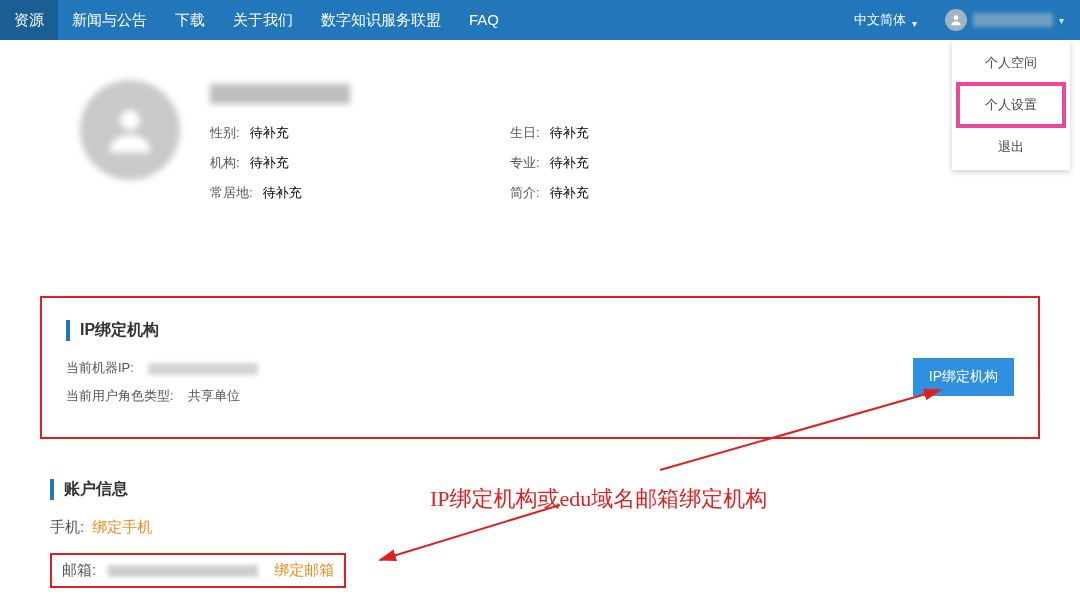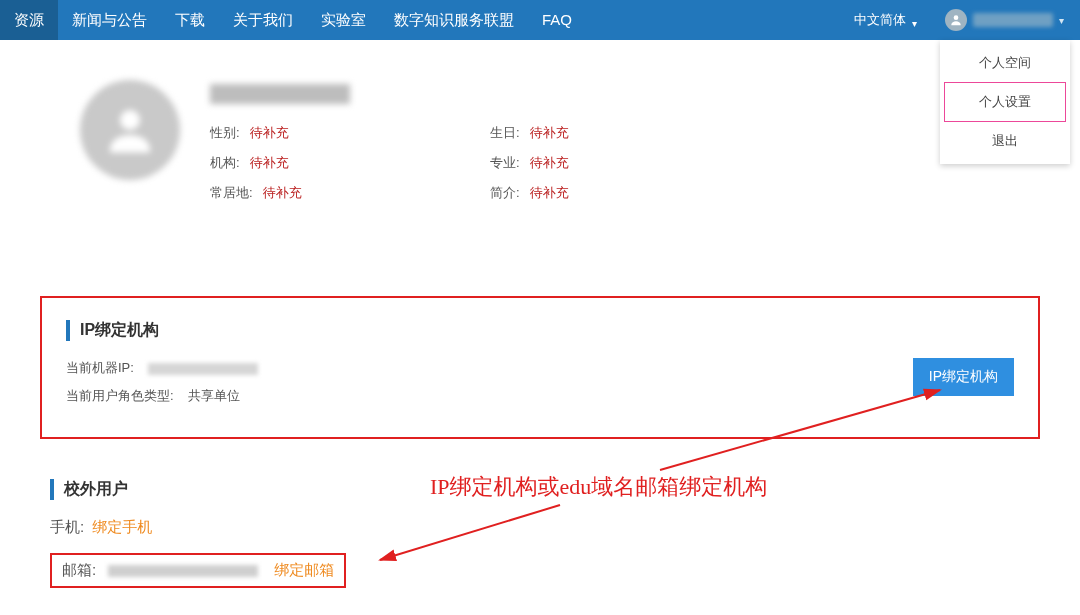--- a/index.html
+++ b/index.html
@@ -45,32 +45,32 @@
     width: 80px; height: 14px; background: #6fa0c3;
     filter: blur(2px); border-radius: 2px;
   }
   .chev { margin-left: 6px; font-size: 10px; }
 
   
   .dropdown {
     position: absolute;
     right: 10px;
     top: 40px;
-    width: 130px;
+    width: 118px;
     background: #fff;
     box-shadow: 0 2px 6px rgba(0,0,0,0.2);
     padding: 4px 0;
     z-index: 50;
   }
   .dropdown .dd-item {
     padding: 10px 0; text-align: center;
     color: #444; cursor: pointer; font-size: 13px;
   }
   .dropdown .dd-item.hl {
-    border: 1px solid #ec4899;
+    border: 4px solid #ec4899;
     margin: 0 4px;
   }
 
   
   .wrap { padding: 20px 40px 30px 40px; }
 
   
   .profile {
     display: flex;
     align-items: flex-start;
@@ -80,24 +80,24 @@
   .avatar-lg {
     width: 100px; height: 100px; border-radius: 50%;
     background: #c9c9c9; filter: blur(3px);
     display:flex;align-items:center;justify-content:center;
   }
   .profile-info { flex: 1; padding-top: 4px; }
   .profile-name {
     width: 140px; height: 20px; background: #bdbdbd;
     filter: blur(3px); margin-bottom: 20px;
   }
-  .info-row { display: flex; gap: 20px; margin-bottom: 12px; }
+  .info-row { display: flex; gap: 40px; margin-bottom: 12px; }
   .info-pair { width: 260px; display: flex; gap: 10px; }
   .info-label { color: #555; }
-  .info-val { color: #b91c1c; }
+  .info-val { color: #000000; }
 
   
   .section {
     border: 1px solid #eee;
     margin: 0 0 40px 0;
     padding: 22px 24px 22px 24px;
     position: relative;
   }
   .section.highlight {
     border: 2px solid #e02020;
@@ -161,21 +161,20 @@
   .rel { position: relative; }
 </style>
 </head>
 <body>
 
 <div class="topnav">
   <div class="nav-item active">资源</div>
   <div class="nav-item">新闻与公告</div>
   <div class="nav-item">下载</div>
   <div class="nav-item">关于我们</div>
-  <div class="nav-item">实验室</div>
   <div class="nav-item">数字知识服务联盟</div>
   <div class="nav-item">FAQ</div>
   <div class="spacer"></div>
   <div class="lang">
     <span>中文简体</span>
     <span class="chev">▾</span>
   </div>
   <div class="user">
     <span class="avatar-sm">
       <svg width="14" height="14" viewBox="0 0 24 24" fill="#fff">
@@ -247,35 +246,35 @@
     </div>
     <div class="kv-row">
       <span>当前用户角色类型:</span>
       &nbsp;&nbsp;
       <span>共享单位</span>
     </div>
     <button class="ip-btn">IP绑定机构</button>
   </div>
 
   <div style="padding:0 10px">
-    <div class="section-title">校外用户</div>
+    <div class="section-title">账户信息</div>
     <div class="acct-row">
       <span>手机:</span>
       <span class="link-orange">绑定手机</span>
     </div>
     <div class="acct-row">
       <span class="email-row-box">
         <span>邮箱:</span>
         <span class="email-blur"></span>
         <span class="link-orange">绑定邮箱</span>
       </span>
     </div>
   </div>
 
-  <div class="anno-text" style="left:430px; top:432px;text-align:center;">IP绑定机构或edu域名邮箱绑定机构</div>
+  <div class="anno-text" style="left:430px; top:444px;text-align:center;">IP绑定机构或edu域名邮箱绑定机构</div>
 
   <svg class="arrows" width="1000" height="560">
     <defs>
       <marker id="ah" markerWidth="10" markerHeight="10" refX="8" refY="3" orient="auto">
         <path d="M0,0 L9,3 L0,6 Z" fill="#e02020"></path>
       </marker>
     </defs>
 
     <line x1="660" y1="430" x2="940" y2="350" stroke="#e02020" stroke-width="2" marker-end="url(#ah)"></line>
 

